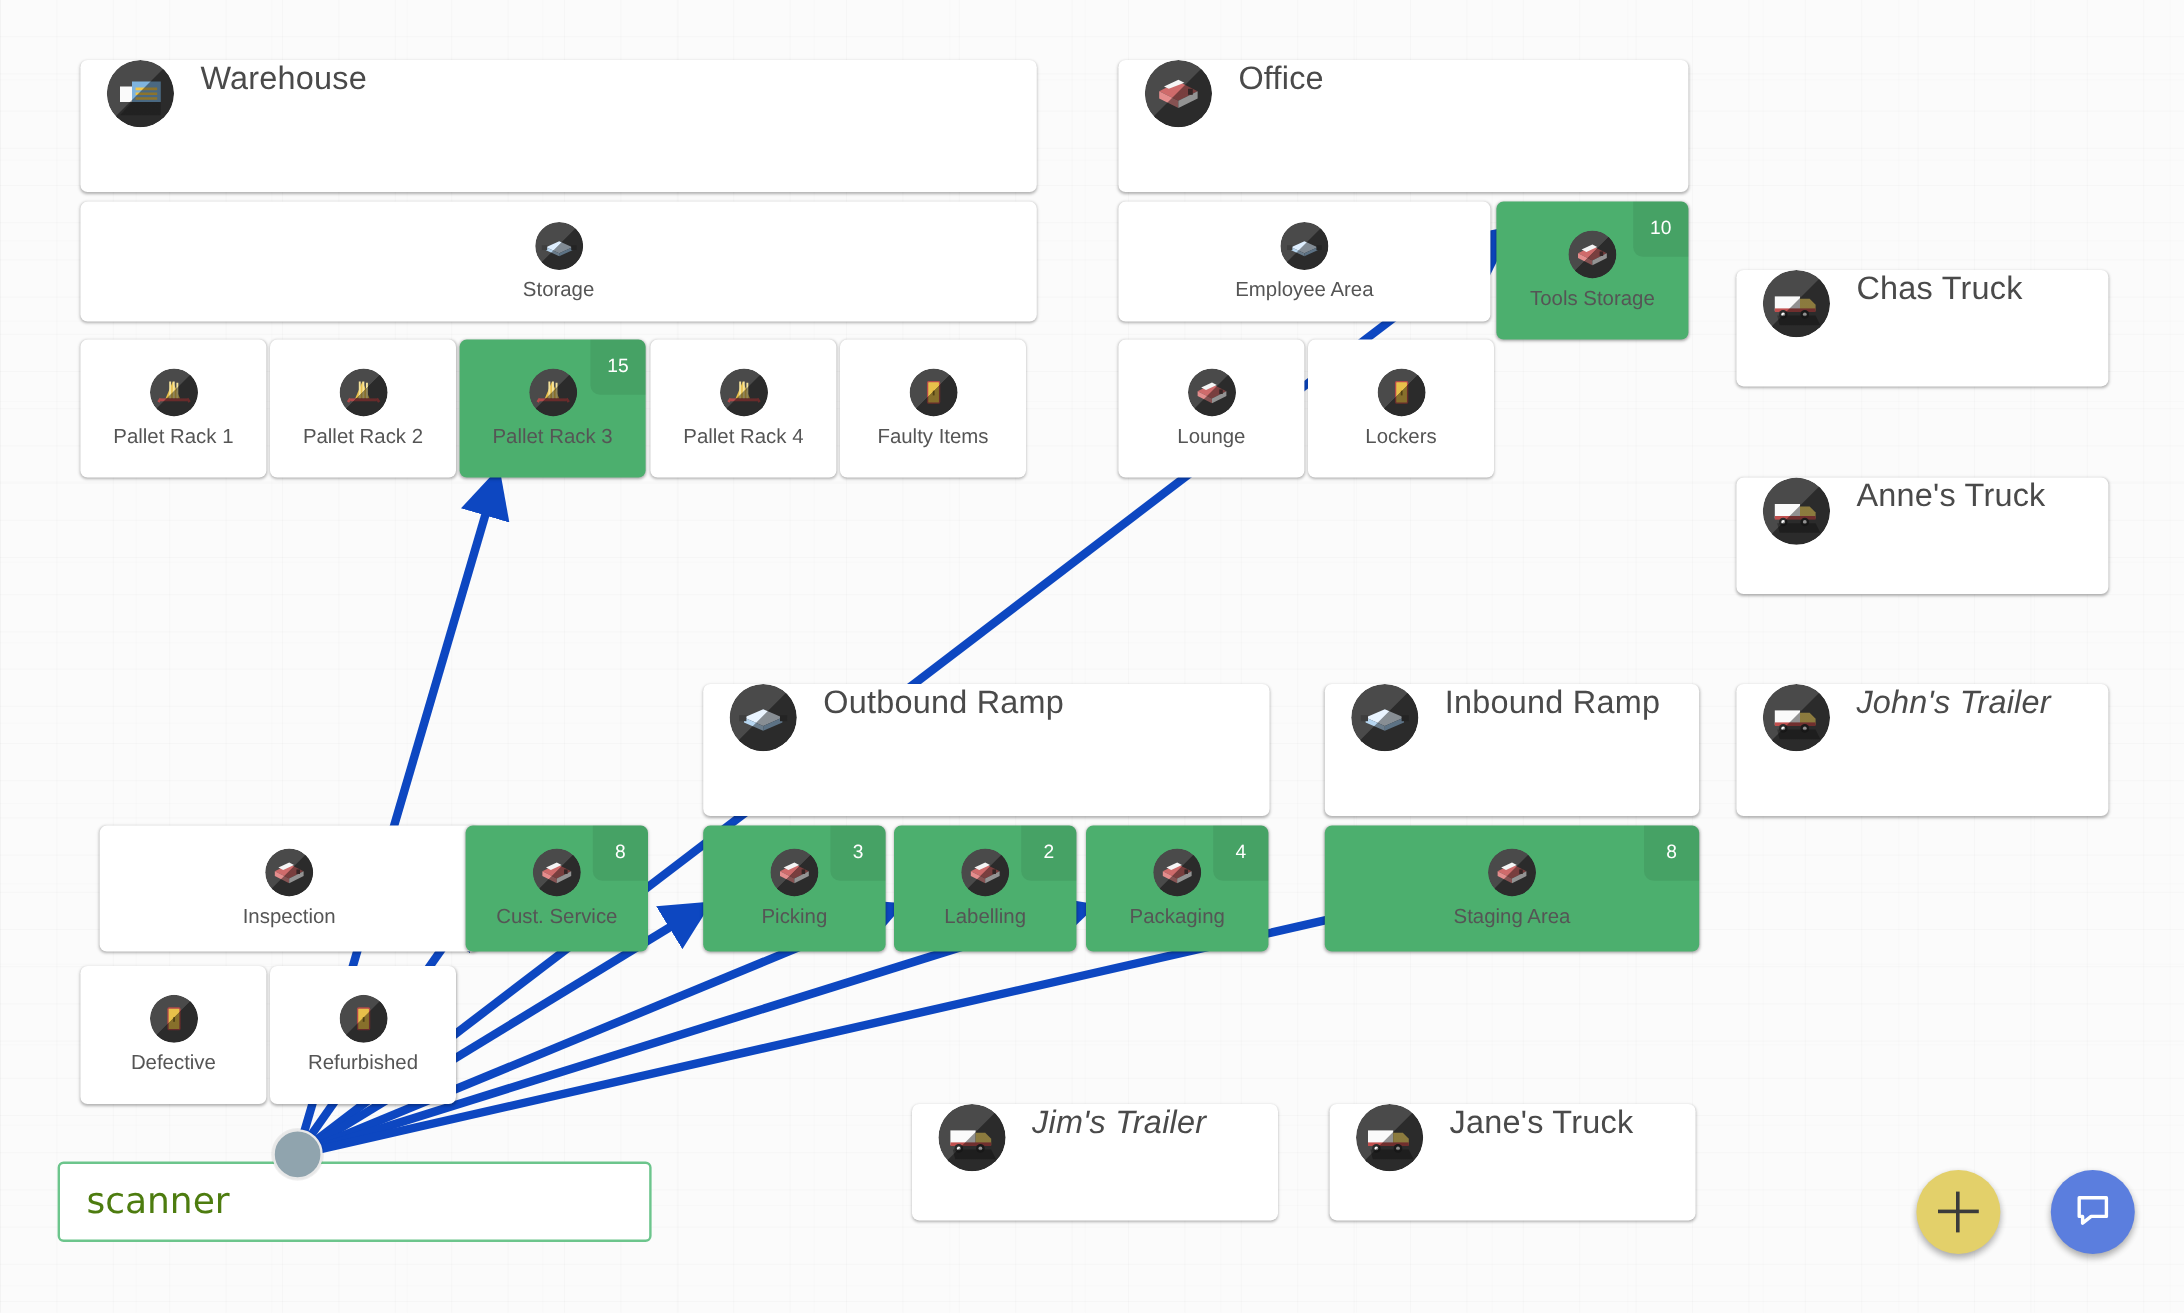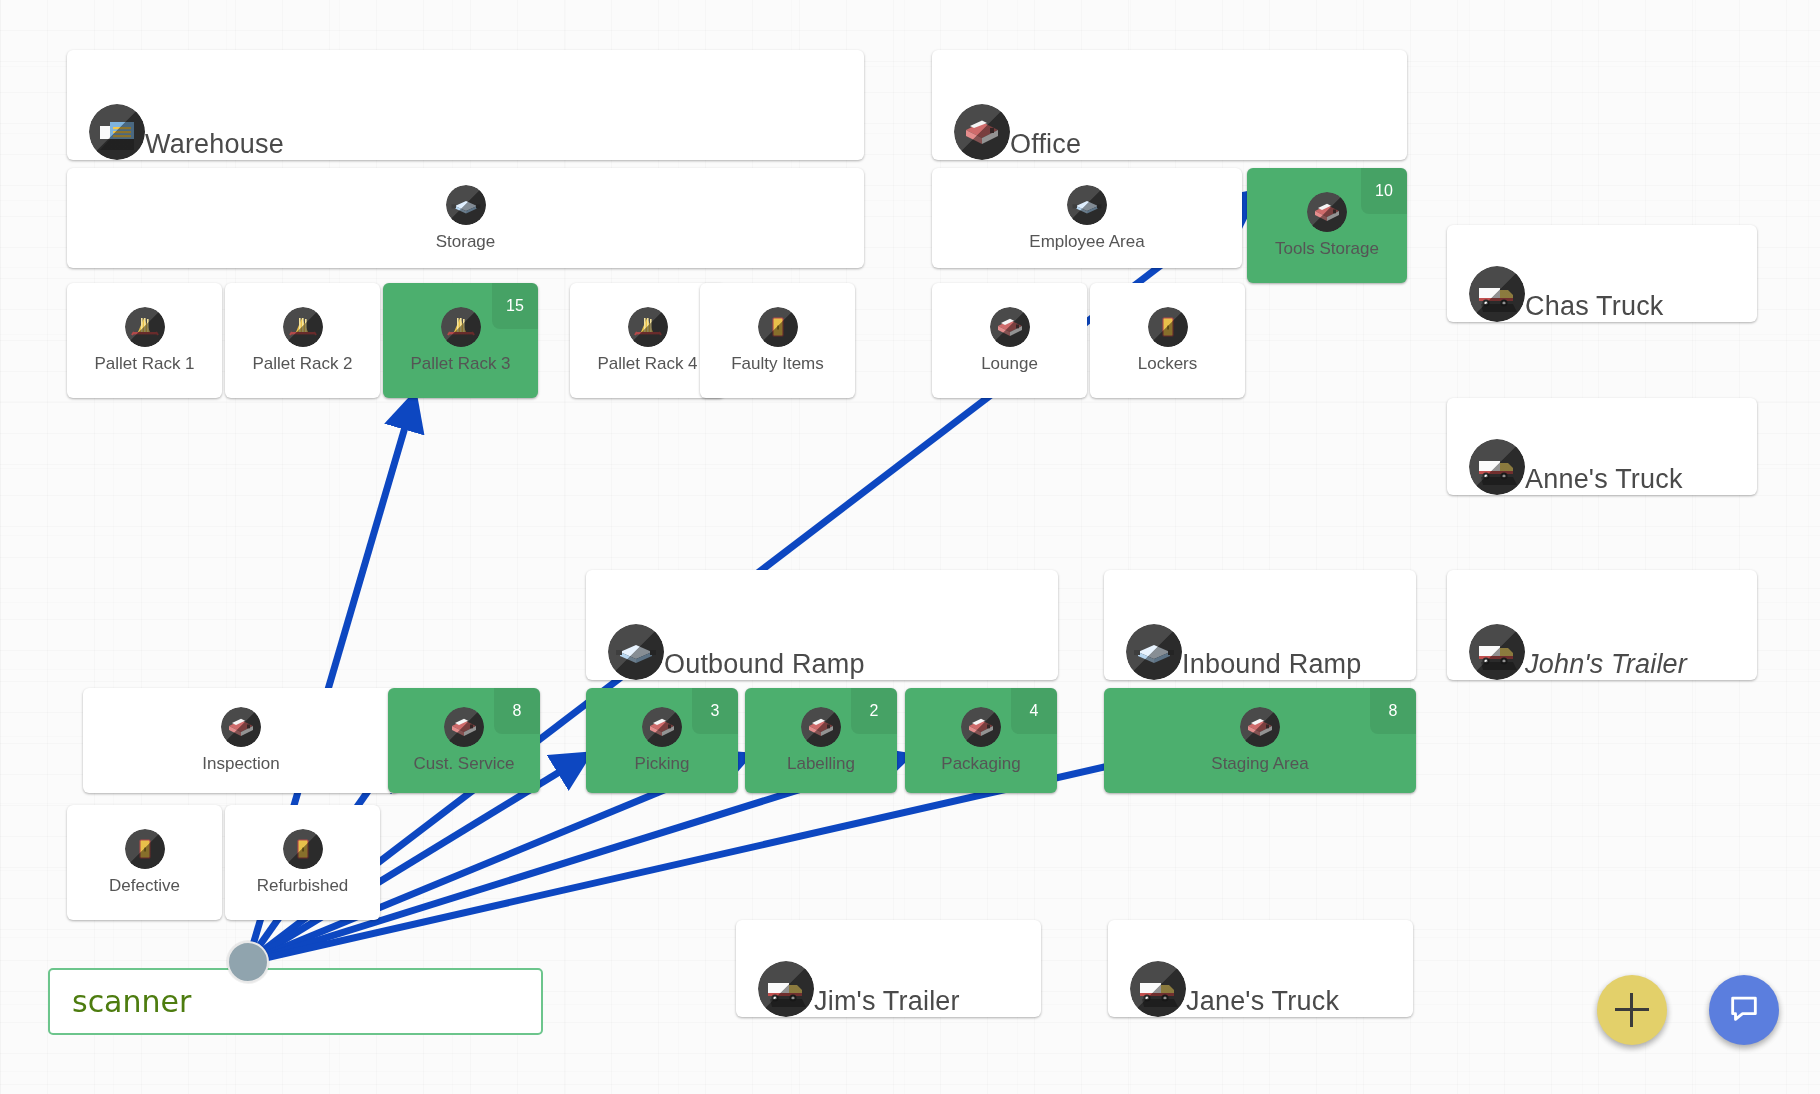--- a/index.html
+++ b/index.html
@@ -27,21 +27,21 @@
     background: #ffffff;
     border-radius: 6px;
     box-shadow: 0 1px 3px rgba(0,0,0,0.20), 0 1px 2px rgba(0,0,0,0.12);
   }
   .card.green {
     background: #4caf6e;
     box-shadow: 0 1px 3px rgba(0,0,0,0.22), 0 1px 2px rgba(0,0,0,0.14);
   }
 
   
-  .hdr { display: flex; align-items: flex-end; padding-left: 22px; }
+  .hdr { display: flex; align-items: flex-start; padding-left: 22px; gap: 22px; }
   .hdr .title {
     font-size: 27px; color: #4a4a4a; font-weight: 400;
     letter-spacing: .2px; white-space: nowrap;
   }
 
   
   .tile {
     display: flex; flex-direction: column;
     align-items: center; justify-content: center;
     gap: 7px;
@@ -211,21 +211,21 @@
         <path d="M13 25 L19 11 L25 25 Z" fill="#e8c04a"></path>
         <path d="M16 11 h1.6 v14 h-1.6z M19 11 h1.6 v14 h-1.6z M22 12 h1.6 v13 h-1.6z" fill="#f5e39b"></path>
         <rect x="9" y="25" width="22" height="2.4" fill="#b34a4a"></rect>
         <path d="M9 25 l-2 3 M31 25 l2 3" stroke="#b34a4a" stroke-width="2.2"></path>
       </svg>
       <span class="shade"></span>
     </span>
     <span class="label">Pallet Rack 3</span>
   </div>
 
-  <div class="card tile" style="left:542px; top:283px; width:155px; height:115px;margin-left:28px;">
+  <div class="card tile" style="left:542px; top:283px; width:155px; height:115px;">
     <span class="ic sm">
       <span class="disc"></span>
       <svg viewBox="0 0 40 40">
         <path d="M13 25 L19 11 L25 25 Z" fill="#e8c04a"></path>
         <path d="M16 11 h1.6 v14 h-1.6z M19 11 h1.6 v14 h-1.6z M22 12 h1.6 v13 h-1.6z" fill="#f5e39b"></path>
         <rect x="9" y="25" width="22" height="2.4" fill="#b34a4a"></rect>
         <path d="M9 25 l-2 3 M31 25 l2 3" stroke="#b34a4a" stroke-width="2.2"></path>
       </svg>
       <span class="shade"></span>
     </span>
@@ -514,21 +514,21 @@
           <circle cx="17" cy="37" r="1.6" fill="#fafafa"></circle>
         <circle cx="35" cy="37" r="3.6" fill="#2b2b2b"></circle>
           <circle cx="35" cy="37" r="1.6" fill="#fafafa"></circle>
         <path d="M12 38 L44 38 L48 46 L14 46 Z" fill="#242424" opacity=".6"></path>
       </svg>
       <span class="shade"></span>
     </span>
     <span class="title">John's Trailer</span>
   </div>
 
-  <div class="card hdr" style="left:736px; top:920px; width:305px; height:97px;">
+  <div class="card hdr" style="left:760px; top:920px; width:305px; height:97px;font-style:italic;">
     <span class="ic lg">
       <span class="disc"></span>
       <svg viewBox="0 0 56 56">
         <rect x="10" y="22" width="21" height="12" fill="#fafafa"></rect>
         <path d="M31 24 h8 l5 5 v5 h-13 z" fill="#f0d36a"></path>
         <rect x="10" y="32" width="34" height="3" fill="#c1504f"></rect>
         <circle cx="17" cy="37" r="3.6" fill="#2b2b2b"></circle>
           <circle cx="17" cy="37" r="1.6" fill="#fafafa"></circle>
         <circle cx="35" cy="37" r="3.6" fill="#2b2b2b"></circle>
           <circle cx="35" cy="37" r="1.6" fill="#fafafa"></circle>

